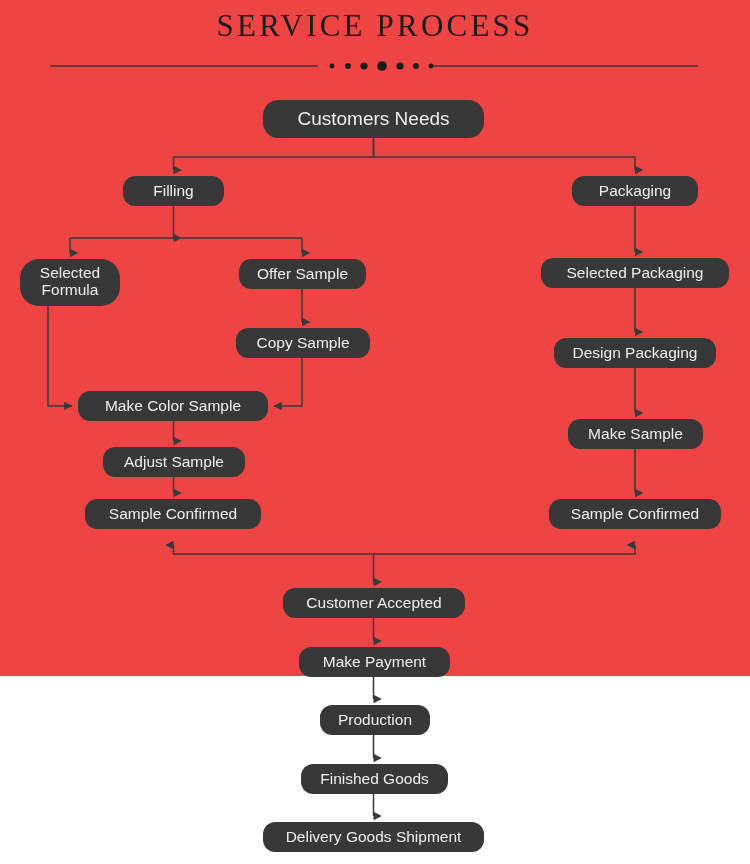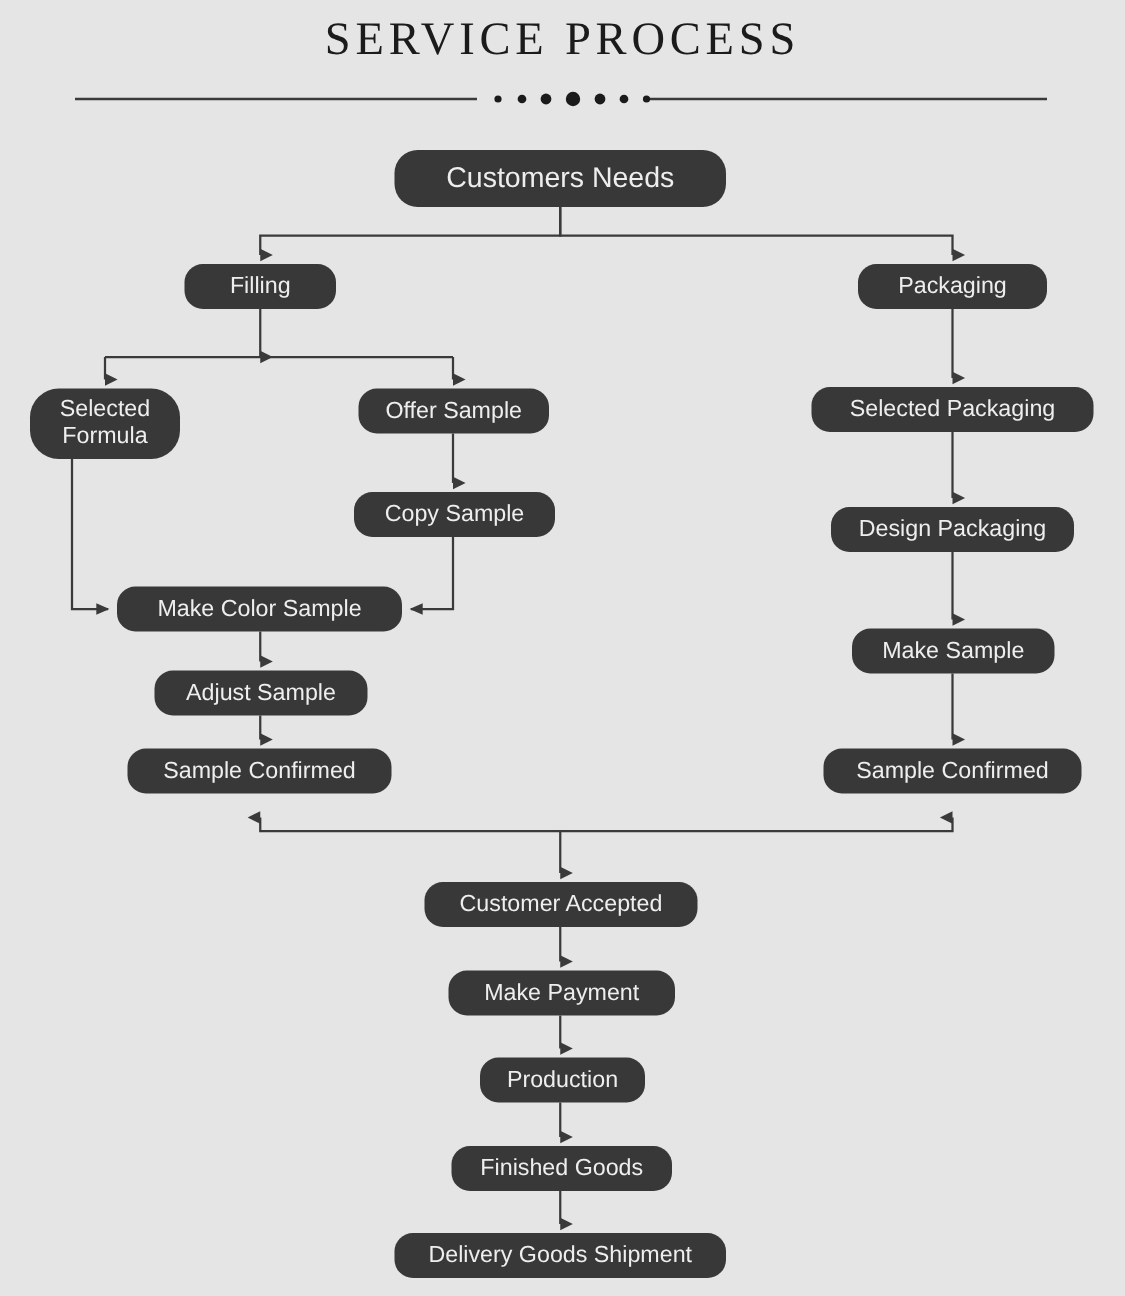--- a/index.html
+++ b/index.html
@@ -1,19 +1,19 @@
 <!DOCTYPE html>
 <html><head>
 <meta charset="utf-8">
 <style>
   html,body{margin:0;padding:0;background:#ffffff;}
   body{width:750px;height:864px;position:relative;overflow:hidden;
        font-family:"Liberation Sans",sans-serif;}
 
-  #page{position:relative;width:750px;height:864px;background:#e5e5e5;}
+  #page{position:relative;width:750px;height:676px;background:#ef4444;}
 
   
   #title{
     position:absolute;left:0;top:8px;width:750px;text-align:center;
     font-family:"Liberation Serif",serif;
     font-size:31px;letter-spacing:3.2px;color:#1b1b1b;
     white-space:nowrap;
   }
 
   #divider{position:absolute;left:0;top:52px;width:750px;height:28px;}

